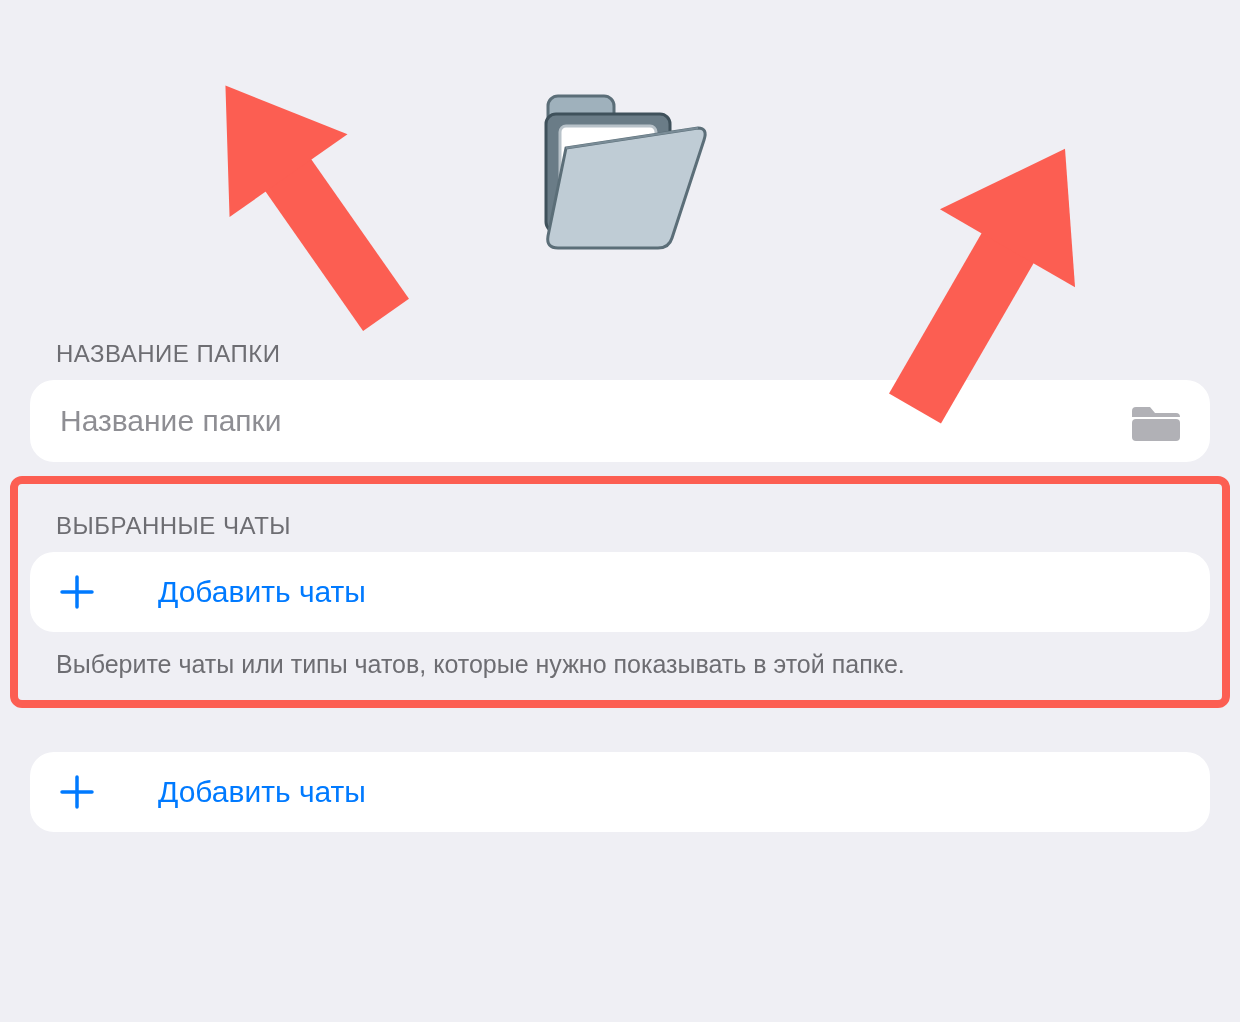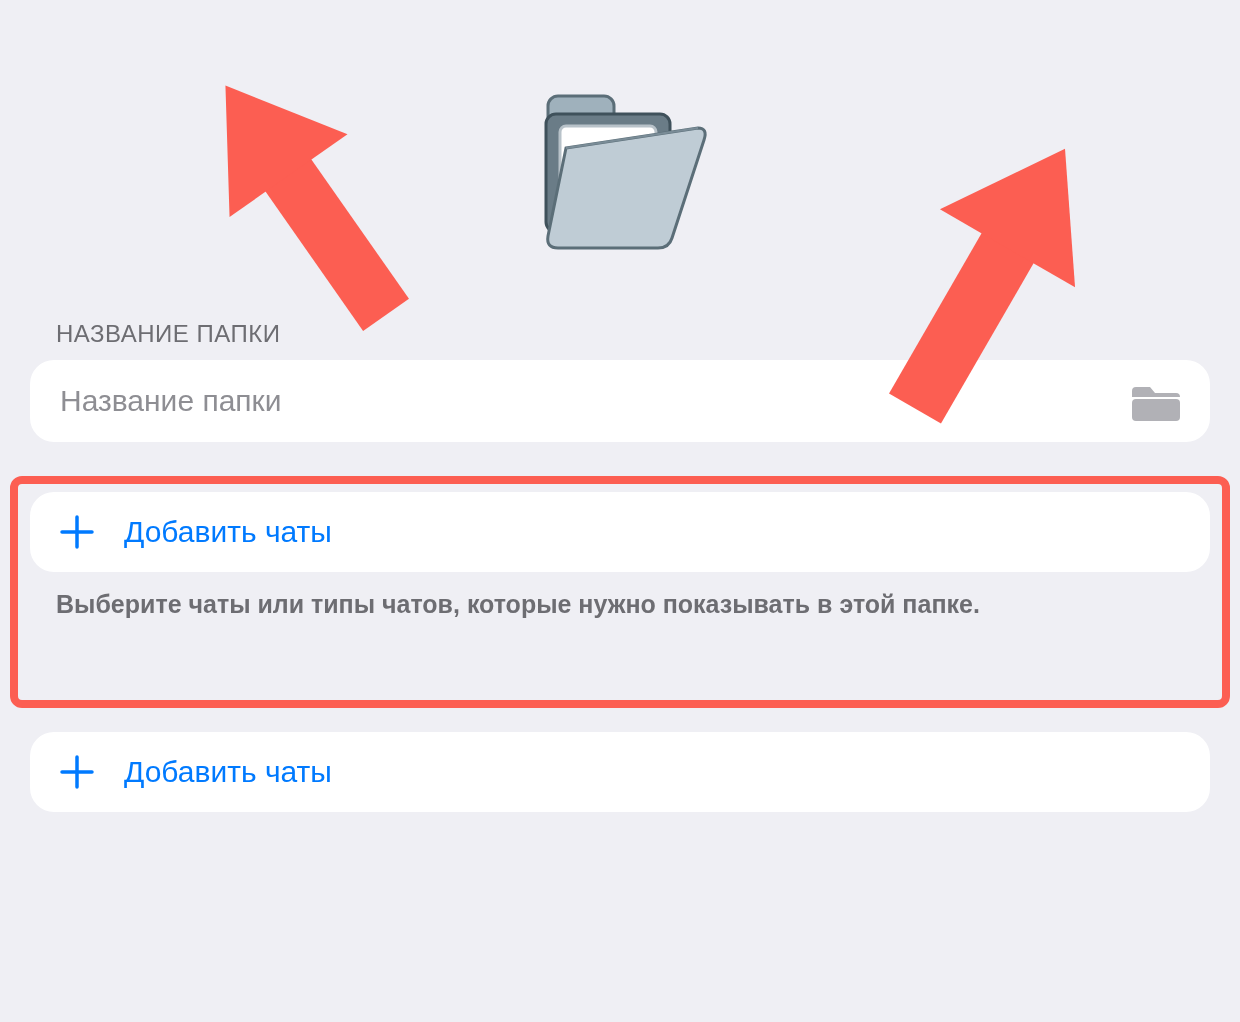--- a/index.html
+++ b/index.html
@@ -17,20 +17,21 @@
     left: 50%;
     top: 88px;
     transform: translateX(-50%);
   }
 
   
   .section {
     position: absolute;
     left: 30px;
     right: 30px;
+    margin-top: 20px;
   }
   .section-header {
     font-size: 24px;
     letter-spacing: 0.5px;
     color: #6D6D72;
     text-transform: uppercase;
     padding: 0 26px 12px 26px;
   }
   .card {
     background: #FFFFFF;
@@ -38,41 +39,40 @@
     display: flex;
     align-items: center;
     padding: 0 30px;
     height: 80px;
   }
   .section-footer {
     font-size: 25px;
     color: #6D6D72;
     padding: 16px 26px 0 26px;
     line-height: 1.35;
-    font-weight: bold;
   }
 
   
   #sec-name { top: 320px; }
   #sec-name .card { height: 82px; }
   .name-input {
     flex: 1;
     border: none;
     outline: none;
     font-size: 30px;
     color: #000;
     background: transparent;
   }
   .name-input::placeholder { color: #8E8E93; }
 
   
   .row-btn {
     display: flex;
     align-items: center;
-    gap: 30px;
+    gap: 64px;
     width: 100%;
     cursor: pointer;
   }
   .plus-icon {
     width: 34px; height: 34px;
     display: flex; align-items: center; justify-content: center;
   }
   .row-label {
     font-size: 30px;
     color: #007AFF;
@@ -125,20 +125,21 @@
     <span class="mini-folder">
       <svg width="48" height="40" viewBox="0 0 48 40">
         <path d="M4 6 h14 l5 6 h21 a4 4 0 0 1 4 4 v0 h-48 v-6 a4 4 0 0 1 4 -4 z" fill="#B1B1B6"></path>
         <rect x="0" y="18" width="48" height="22" rx="4" fill="#B1B1B6"></rect>
       </svg>
     </span>
   </div>
 </div>
 
 <div id="sec-included" class="section">
+  <div class="section-header">ВЫБРАННЫЕ ЧАТЫ</div>
   <div class="card">
     <div class="row-btn">
       <span class="plus-icon">
         <svg width="34" height="34" viewBox="0 0 34 34">
           <line x1="17" y1="2" x2="17" y2="32" stroke="#007AFF" stroke-width="3.5" stroke-linecap="round"></line>
           <line x1="2" y1="17" x2="32" y2="17" stroke="#007AFF" stroke-width="3.5" stroke-linecap="round"></line>
         </svg>
       </span>
       <span class="row-label">Добавить чаты</span>
     </div>

